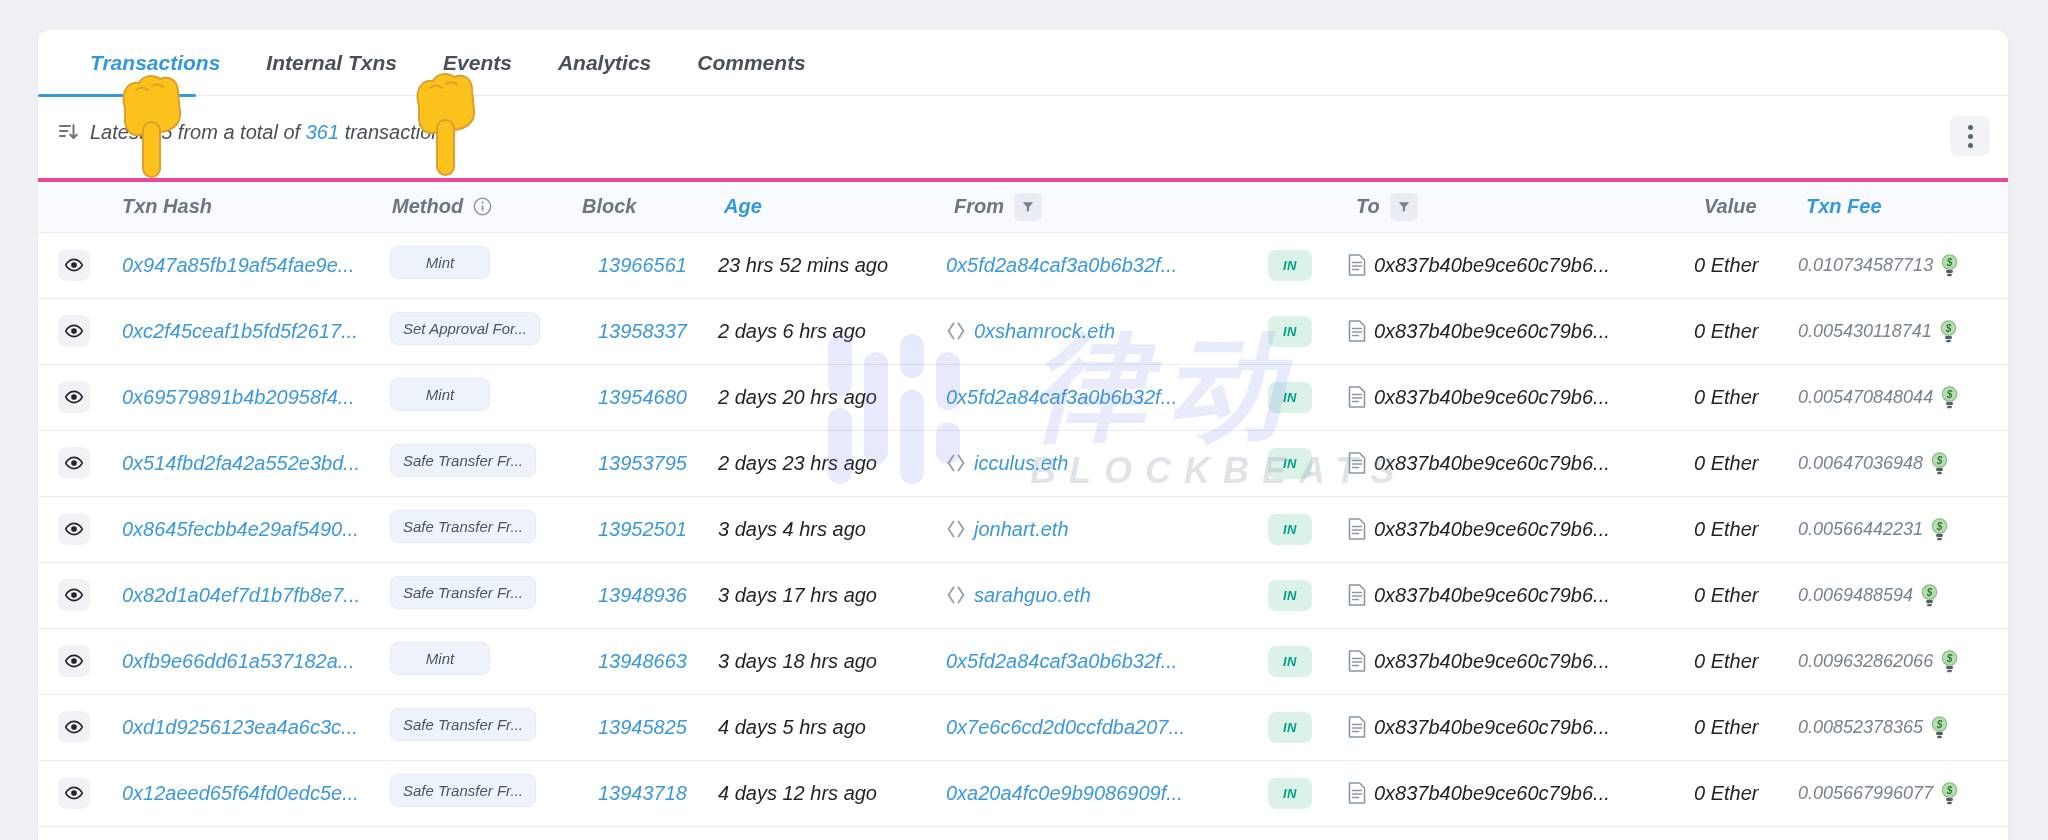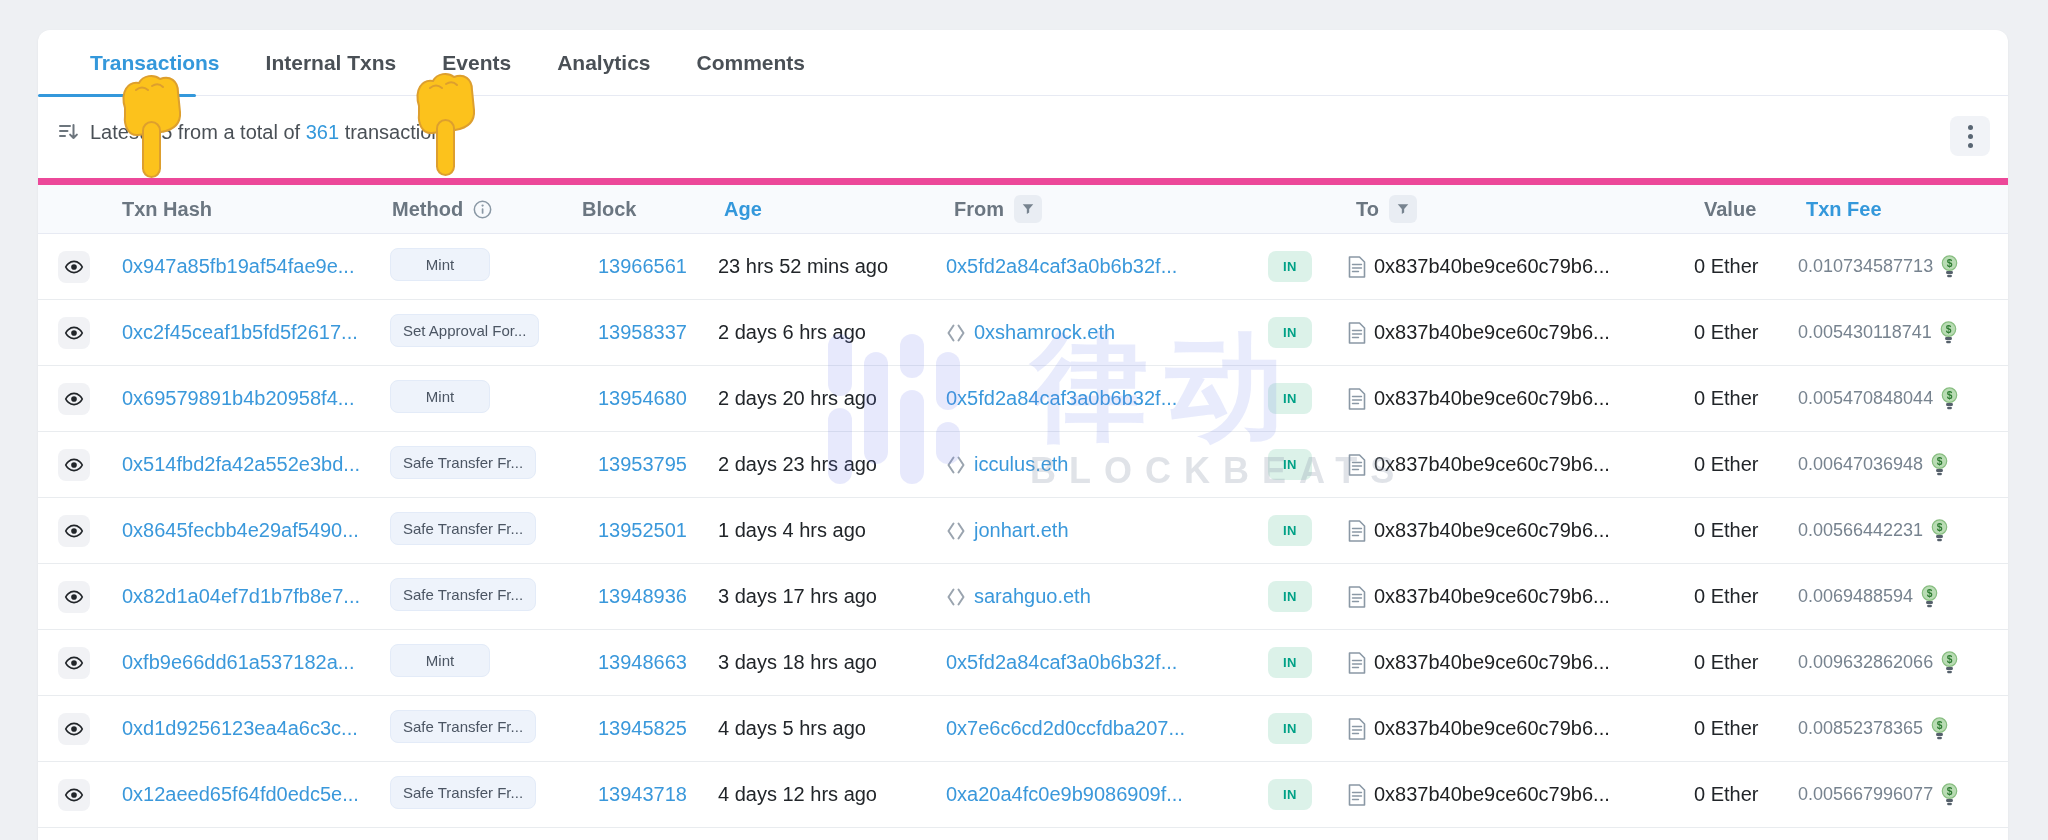--- a/index.html
+++ b/index.html
@@ -1,19 +1,19 @@
 <!DOCTYPE html>
 <html><head>
 <meta charset="utf-8">
 <style>
   * { box-sizing: border-box; margin: 0; padding: 0; }
   html,body { width:2048px; height:840px; }
   body { font-family: "Liberation Sans", sans-serif; background:#eef0f3; }
 
-  .screen { position:relative; width:2012px; height:840px; background:#eef0f3; overflow:hidden; }
+  .screen { position:relative; width:2012px; height:840px; background:#eef0f3; overflow:hidden;font-style:italic; }
 
   .card {
     position:absolute; left:38px; top:30px; width:1970px; height:810px;
     background:#fff; border-radius:12px 12px 0 0;
     box-shadow:0 1px 3px rgba(0,0,0,.05);
   }
 
   
   .tabbar { position:relative; display:flex; align-items:center; gap:18px;
     height:66px; padding-left:38px; border-bottom:1px solid #e7eaf3; }
@@ -28,21 +28,21 @@
   .summary-row { display:flex; align-items:center; gap:10px; margin:24px 0 0 18px;
     font-size:20px; color:#4a5056; }
   .summary-row .num-link { color:#3498db; }
   .kebab-btn { position:absolute; top:86px; right:18px; width:40px; height:40px;
     border-radius:8px; background:#f1f3f7; border:none; cursor:pointer;
     display:flex; flex-direction:column; align-items:center; justify-content:center; gap:4px; }
   .kebab-btn .dot { width:5px; height:5px; border-radius:50%; background:#596673; }
 
   
   table { width:100%; margin-top:34px; border-collapse:collapse; table-layout:fixed; }
-  thead tr { background:#f8fafd; height:52px; border-top:7px solid #ec4899; border-bottom:1px solid #e7eaf3; }
+  thead tr { background:#f8fafd; height:52px; border-top:4px solid #ec4899; border-bottom:1px solid #e7eaf3; }
   th { font-size:20px; font-weight:700; color:#6b7681; text-align:left; }
   th.c-hash { padding-left:4px; }
   th.c-method { padding-left:2px; }
   th.c-block { padding-left:14px; }
   th.c-age { padding-left:18px; }
   th.c-from, th.c-to { padding-left:20px; }
   th.c-value { padding-left:10px; }
   th.c-fee { padding-left:12px; }
   .th-inner { display:flex; align-items:center; gap:10px; }
   .th-accent { color:#3498db; cursor:pointer; }
@@ -375,21 +375,21 @@
       <button class="eye-btn">
         <svg width="20" height="20" viewBox="0 0 24 24">
           <path d="M12 5.2C6.4 5.2 2.9 10.2 2.1 12c.8 1.8 4.3 6.8 9.9 6.8s9.1-5 9.9-6.8c-.8-1.8-4.3-6.8-9.9-6.8z" fill="none" stroke="#212529" stroke-width="2"></path>
           <circle cx="12" cy="12" r="3.4" fill="#212529"></circle>
         </svg>
       </button>
     </td>
     <td class="c-hash"><a class="link">0x8645fecbb4e29af5490...</a></td>
     <td class="c-method"><span class="method-pill">Safe Transfer Fr...</span></td>
     <td class="c-block"><a class="link">13952501</a></td>
-    <td class="c-age"><span>1 days 4 hrs ago</span></td>
+    <td class="c-age"><span>3 days 4 hrs ago</span></td>
     <td class="c-from">
       <span class="from-wrap">
         <svg class="ens-mark" width="20" height="20" viewBox="0 0 20 20">
           <path d="M7.5 2.5 L2.5 10 L7.5 17.5" fill="none" stroke="#9aa4af" stroke-width="2" stroke-linecap="round" stroke-linejoin="round"></path>
           <path d="M12.5 2.5 L17.5 10 L12.5 17.5" fill="none" stroke="#9aa4af" stroke-width="2" stroke-linecap="round" stroke-linejoin="round"></path>
         </svg>
         <a class="link">jonhart.eth</a>
       </span>
     </td>
     <td class="c-dir"><span class="dir-badge">IN</span></td>

